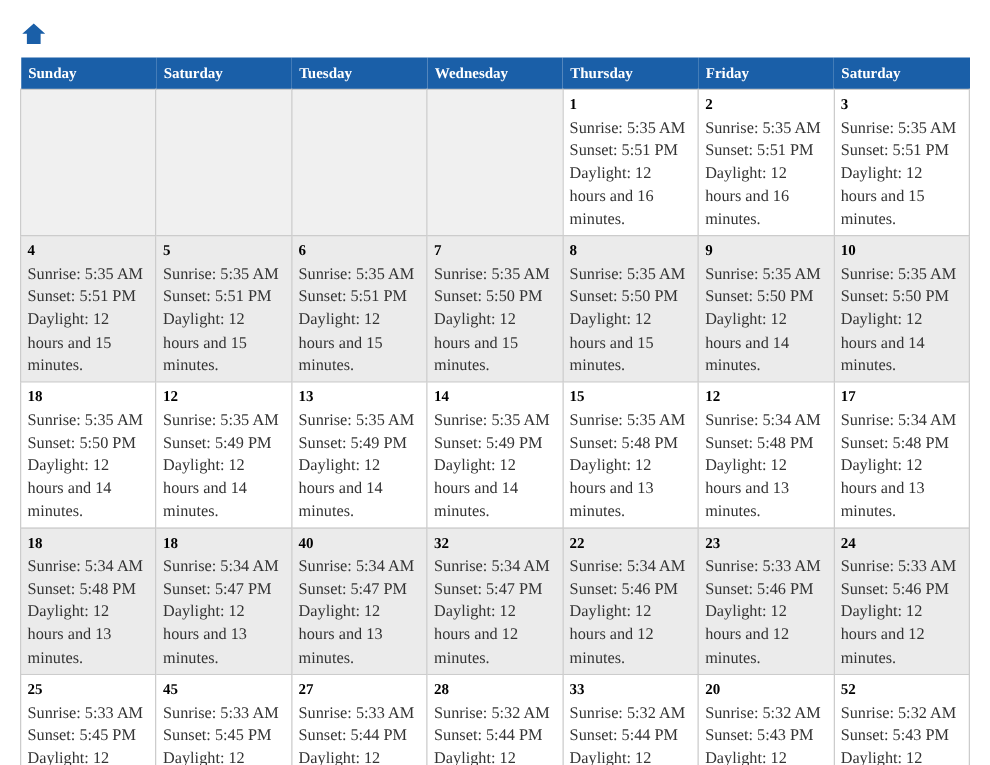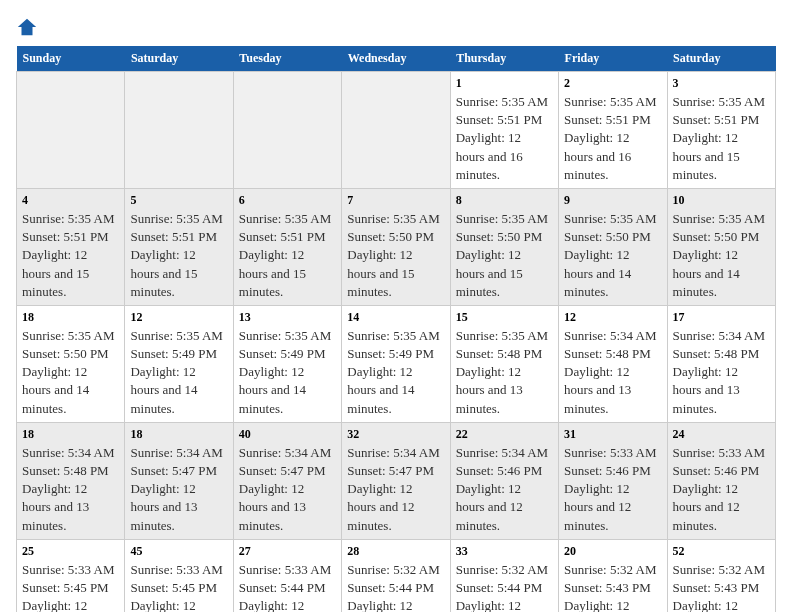--- a/index.html
+++ b/index.html
@@ -262,21 +262,21 @@
 Sunset: 5:47 PM
 Daylight: 12 hours and 12 minutes.</div>
         </td>
         <td>
           <span class="day-num">22</span>
           <div class="day-info" style="white-space: pre-line;">Sunrise: 5:34 AM
 Sunset: 5:46 PM
 Daylight: 12 hours and 12 minutes.</div>
         </td>
         <td>
-          <span class="day-num">31</span>
+          <span class="day-num">23</span>
           <div class="day-info" style="white-space: pre-line;">Sunrise: 5:33 AM
 Sunset: 5:46 PM
 Daylight: 12 hours and 12 minutes.</div>
         </td>
         <td>
           <span class="day-num">24</span>
           <div class="day-info" style="white-space: pre-line;">Sunrise: 5:33 AM
 Sunset: 5:46 PM
 Daylight: 12 hours and 12 minutes.</div>
         </td>

